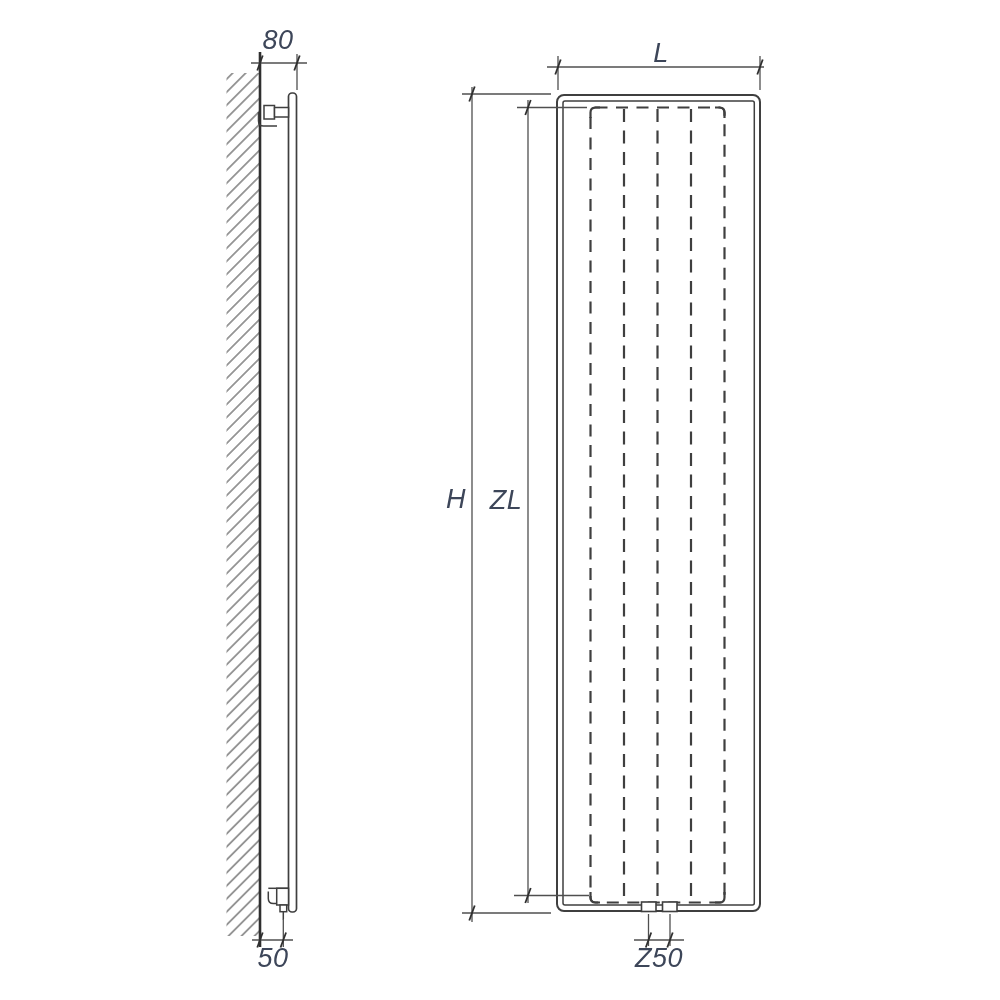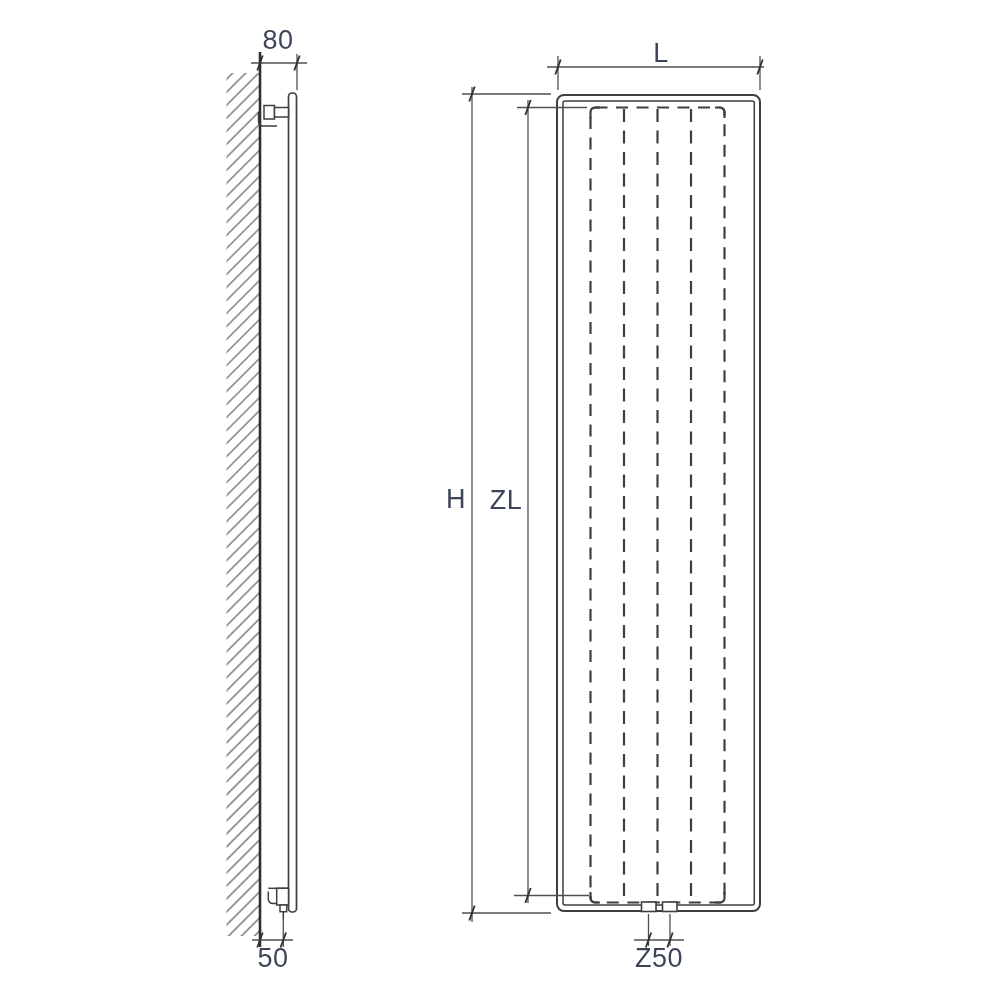--- a/index.html
+++ b/index.html
@@ -1,16 +1,16 @@
 <!DOCTYPE html>
 <html style="--background: #ffffff; --line: #3f3f3f; --line-strong: #2f2f2f; --dimension-line: #4f4f4f; --label-text: #3d4659; --hatch: #555555;"><head>
 <meta charset="utf-8">
 <style>
   html,body{margin:0;padding:0;background:#fff;}
-  .page{width:1000px;height:1000px;position:relative;background:var(--background,#ffffff);overflow:hidden;}
+  .page{width:1000px;height:1000px;position:relative;background:var(--background,#ffffff);overflow:hidden;font-style:italic;}
   svg{display:block;}
   .hatchline{stroke:var(--hatch,#555555);stroke-width:1.15;}
   .wall{stroke:var(--line-strong,#2f2f2f);stroke-width:2.6;fill:none;}
   .panel{stroke:var(--line,#3f3f3f);stroke-width:1.7;fill:#ffffff;}
   .thin{stroke:var(--line,#3f3f3f);stroke-width:1.5;fill:none;}
   rect.thin{fill:#ffffff;}
   .outer{stroke:var(--line,#3f3f3f);stroke-width:2;fill:#ffffff;}
   .inner{stroke:var(--line,#3f3f3f);stroke-width:1.5;fill:none;}
   .dash{stroke:var(--line,#3f3f3f);stroke-width:2.2;fill:none;stroke-dasharray:12 8.5;}
   .coldash{stroke:var(--line,#3f3f3f);stroke-width:2.2;fill:none;stroke-dasharray:13 8.5;}

